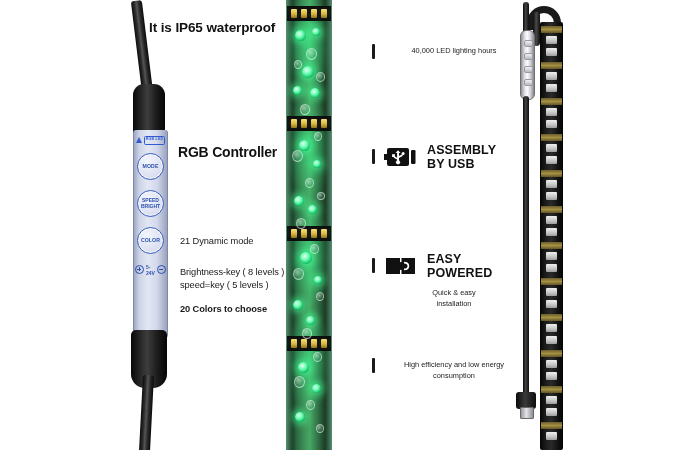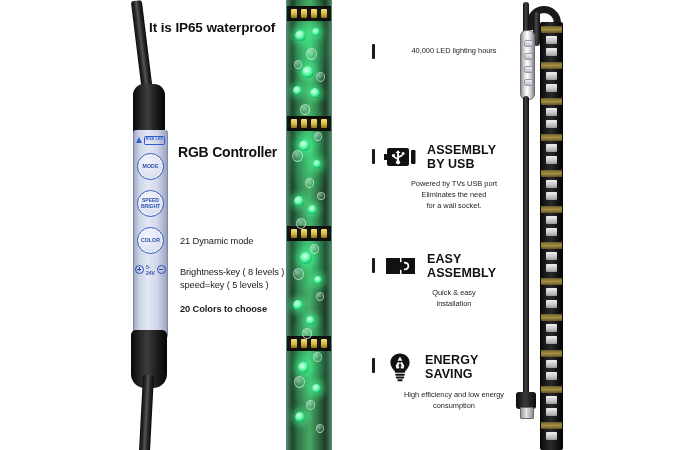--- a/index.html
+++ b/index.html
@@ -458,54 +458,34 @@
         <path d="M14.05 4.2l2.4 2.9h-4.8z"></path>
         <path d="M14.05 10.6l4.6-2.6v2l-4.6 2.6z"></path>
         <circle cx="19.1" cy="7.6" r="1.5"></circle>
         <path d="M14.05 12.2l-4.3-2.4v1.9l4.3 2.4z"></path>
         <rect x="8.1" y="8.2" width="2.8" height="2.8"></rect>
       </g>
     </svg>
     <span class="title">ASSEMBLY
 BY USB</span>
   </div>
-  <div class="sub">Powered by TVs USB port
-Eliminates the need
-for a wall socket.</div>
 </div>
 
 <div class="feature" id="feature-assembly">
   <span class="tick"></span>
   <div class="head">
     <svg class="icon" width="34" height="20" viewBox="0 0 34 20">
       <path d="M2 2h14v4.2a2.6 2.6 0 1 1 0 7.6V18H2z" fill="#111"></path>
       <path d="M31 2H17.5v4.2a2.6 2.6 0 1 0 0 7.6V18H31z" fill="#111"></path>
       <path d="M20 6.6c2.6 0 4.4 1.3 4.4 3.4s-1.8 3.4-4.4 3.4" fill="none" stroke="#fff" stroke-width="1.7"></path>
     </svg>
     <span class="title">EASY
-ASSEMBLY</span>
+POWERED</span>
   </div>
   <div class="sub">Quick &amp; easy
 installation</div>
 </div>
 
 <div class="feature" id="feature-energy">
   <span class="tick"></span>
-  <div class="head">
-    <svg class="icon" width="32" height="30" viewBox="0 0 32 30">
-      <path d="M16 1.5c-5.5 0-9.6 4-9.6 9 0 3.4 1.8 5.6 3.2 7.3.9 1.1 1.5 1.9 1.6 3h9.6c.1-1.1.7-1.9 1.6-3 1.4-1.7 3.2-3.9 3.2-7.3 0-5-4.1-9-9.6-9z" fill="#111"></path>
-      <rect x="11.2" y="21.8" width="9.6" height="1.9" rx="0.9" fill="#111"></rect>
-      <rect x="11.8" y="24.6" width="8.4" height="1.9" rx="0.9" fill="#111"></rect>
-      <rect x="13.4" y="27.3" width="5.2" height="1.9" rx="0.9" fill="#111"></rect>
-      <g fill="#fff">
-        <path d="M16 4.6l2.4 4.2h-4.8z"></path>
-        <path d="M11.6 13.9l2.4-4.2 2 1.2-2.4 4.2z"></path>
-        <path d="M20.4 13.9l-2.4-4.2-2 1.2 2.4 4.2z"></path>
-        <path d="M12.1 14.2h3.1v2.2h-3.1z"></path>
-        <path d="M16.8 14.2h3.1v2.2h-3.1z"></path>
-      </g>
-    </svg>
-    <span class="title">ENERGY
-SAVING</span>
-  </div>
   <div class="sub">High efficiency and low energy
 consumption</div>
 </div>
 
 </body></html>

